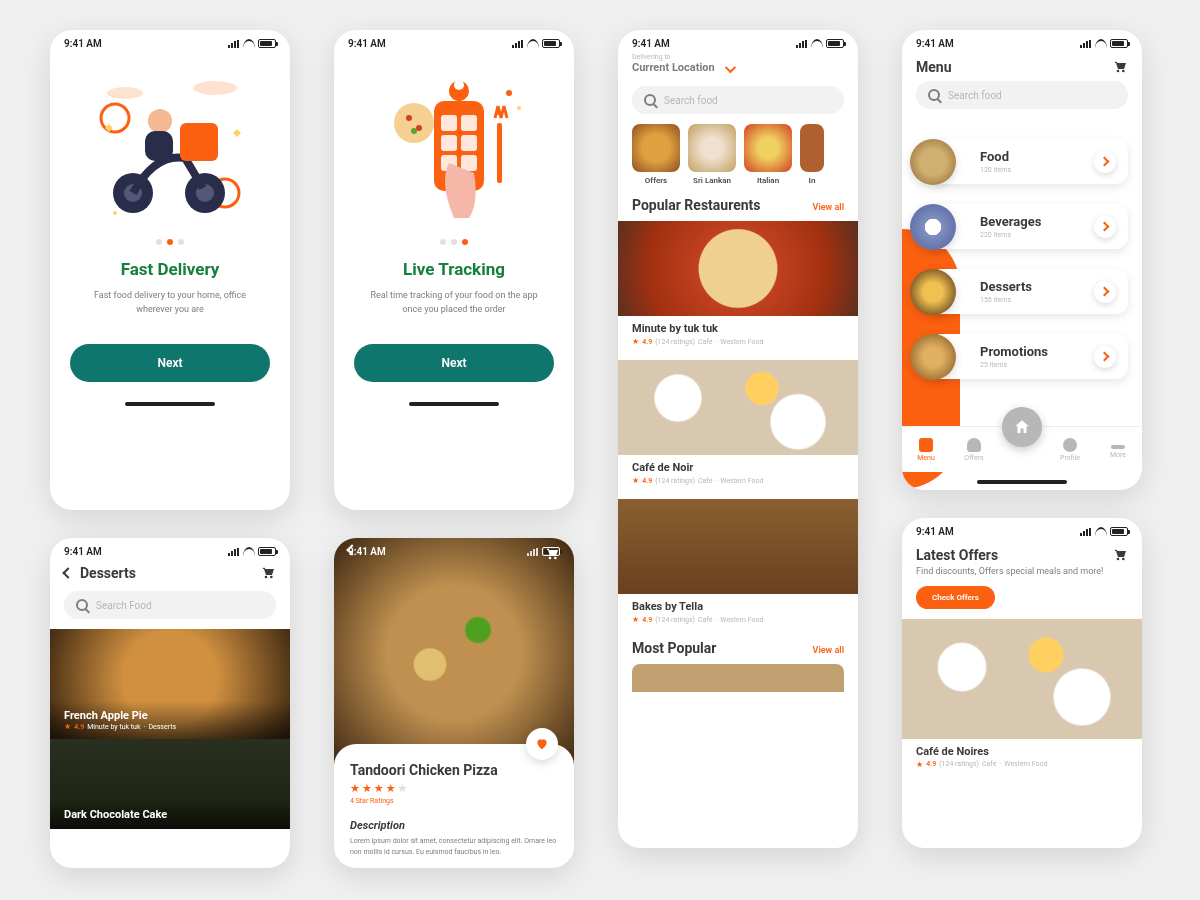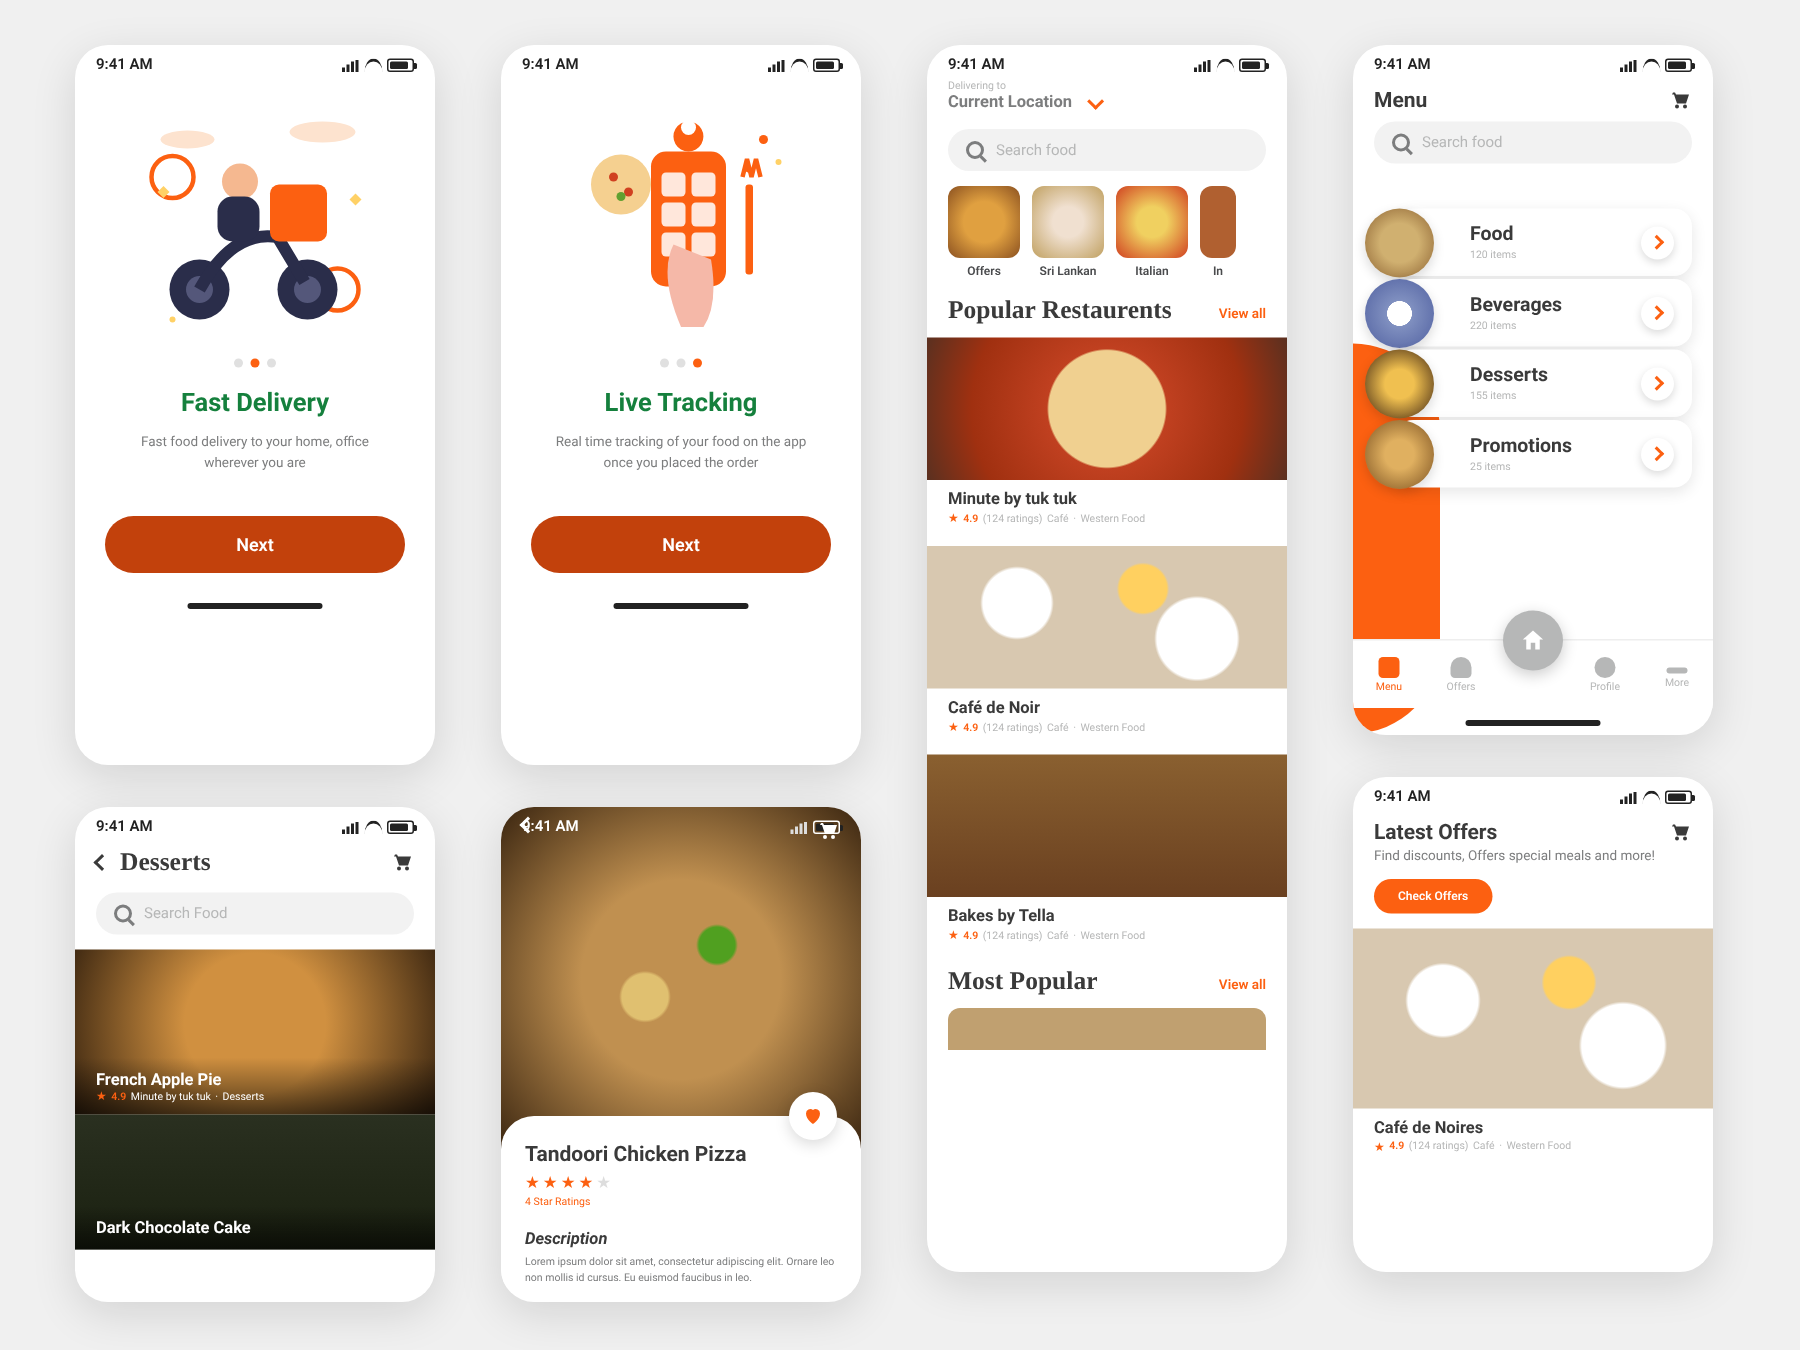--- a/index.html
+++ b/index.html
@@ -30,21 +30,21 @@
 
   .illus { height:180px; display:flex; align-items:center; justify-content:center; }
   .illus svg { width:170px; height:160px; }
 
   .dots { display:flex; gap:5px; justify-content:center; margin:6px 0 14px; }
   .dot { width:6px; height:6px; border-radius:50%; background:#e0e0e0; }
   .dot.active { background:#fc6011; }
 
   .onb-title { font-size:17px; font-weight:700; color:#15803d; text-align:center; margin-bottom:10px; }
   .onb-sub { font-size:9px; color:#7c7d7e; text-align:center; line-height:1.5; padding:0 26px; margin-bottom:28px; }
-  .btn-primary { margin:0 20px 20px; background:#c2410c; color:#fff; font-size:12px; font-weight:600; text-align:center; padding:12px 0; border-radius:24px; cursor:pointer; }
+  .btn-primary { margin:0 20px 20px; background:#0f766e; color:#fff; font-size:12px; font-weight:600; text-align:center; padding:12px 0; border-radius:24px; cursor:pointer; }
   .home-indicator { width:90px; height:4px; background:#222; border-radius:3px; margin:8px auto 6px; }
 
   
   .greet { font-size:14px; font-weight:700; color:#3a3a3a; padding:6px 14px 2px; display:flex; justify-content:space-between; align-items:center;}
   .cart-icon { width:16px; height:16px; position:relative; cursor:pointer;}
   .cart-icon svg{width:16px;height:16px;fill:#3a3a3a;}
   .deliver-label{font-size:7px;color:#b6b7b7;padding:0 14px;}
   .deliver-row{display:flex;align-items:center;gap:10px;padding:0 14px 8px;}
   .deliver-val{font-size:11px;font-weight:700;color:#7c7d7e;}
   .chev-down{width:10px;height:6px;}
@@ -52,34 +52,34 @@
   .search { margin:4px 14px 10px; background:#f2f2f2; border-radius:18px; padding:8px 12px; display:flex; align-items:center; gap:8px; font-size:10px; color:#b6b7b7;}
   .search-icon{width:12px;height:12px;border:2px solid #7c7d7e;border-radius:50%;position:relative;}
   .search-icon::after{content:"";position:absolute;width:5px;height:2px;background:#7c7d7e;bottom:-3px;right:-4px;transform:rotate(45deg);}
 
   .cat-row{display:flex;gap:8px;padding:0 14px 10px;overflow:hidden;}
   .cat{flex-shrink:0;text-align:center;}
   .cat-img{width:48px;height:48px;border-radius:8px;background:#d0a050;}
   .cat-label{font-size:8px;font-weight:600;color:#4a4b4d;margin-top:4px;}
 
   .sec-head{display:flex;justify-content:space-between;align-items:baseline;padding:2px 14px 8px;}
-  .sec-title{font-size:17px;font-weight:700;color:#3a3a3a;font-family:Liberation Serif, serif;}
+  .sec-title{font-size:14px;font-weight:700;color:#3a3a3a;}
   .view-all{font-size:9px;font-weight:600;color:#fc6011;cursor:pointer;}
 
   .rest-card{margin-bottom:8px;}
   .rest-img{width:100%;height:95px;background:#c0a070;}
   .rest-name{font-size:11px;font-weight:700;color:#3a3a3a;padding:6px 14px 2px;}
   .rest-meta{font-size:7px;color:#b6b7b7;padding:0 14px 6px;display:flex;align-items:center;gap:3px;}
   .star{color:#fc6011;font-size:8px;}
   .rating{color:#fc6011;font-weight:600;}
 
   
   .menu-blob{position:absolute;left:0;top:110px;width:58px;height:260px;background:#fc6011;border-radius:0 80px 80px 0;}
   .menu-list{position:relative;padding:20px 14px 0 28px;}
-  .menu-item{background:#fff;border-radius:12px;box-shadow:0 3px 10px rgba(0,0,0,0.1);padding:10px 12px 10px 50px;margin-bottom:2px;position:relative;display:flex;justify-content:space-between;align-items:center;cursor:pointer;}
+  .menu-item{background:#fff;border-radius:12px;box-shadow:0 3px 10px rgba(0,0,0,0.1);padding:10px 12px 10px 50px;margin-bottom:20px;position:relative;display:flex;justify-content:space-between;align-items:center;cursor:pointer;}
   .menu-thumb{width:46px;height:46px;border-radius:50%;background:#b09060;position:absolute;left:-20px;top:50%;transform:translateY(-50%);box-shadow:0 3px 8px rgba(0,0,0,0.15);}
   .menu-name{font-size:13px;font-weight:700;color:#3a3a3a;}
   .menu-count{font-size:7px;color:#b6b7b7;margin-top:2px;}
   .menu-arrow{width:22px;height:22px;border-radius:50%;background:#fff;box-shadow:0 2px 6px rgba(0,0,0,0.15);display:flex;align-items:center;justify-content:center;}
   .menu-arrow::before{content:"";width:5px;height:5px;border-top:2px solid #fc6011;border-right:2px solid #fc6011;transform:rotate(45deg);margin-left:-2px;}
 
   .tabbar{height:46px;border-top:1px solid #eee;display:flex;position:relative;background:#fff;margin-top:auto;}
   .tab{flex:1;display:flex;flex-direction:column;align-items:center;justify-content:center;gap:2px;font-size:7px;color:#b6b7b7;cursor:pointer;}
   .tab.active{color:#fc6011;}
   .tab-icon{width:14px;height:14px;background:currentColor;border-radius:3px;}

